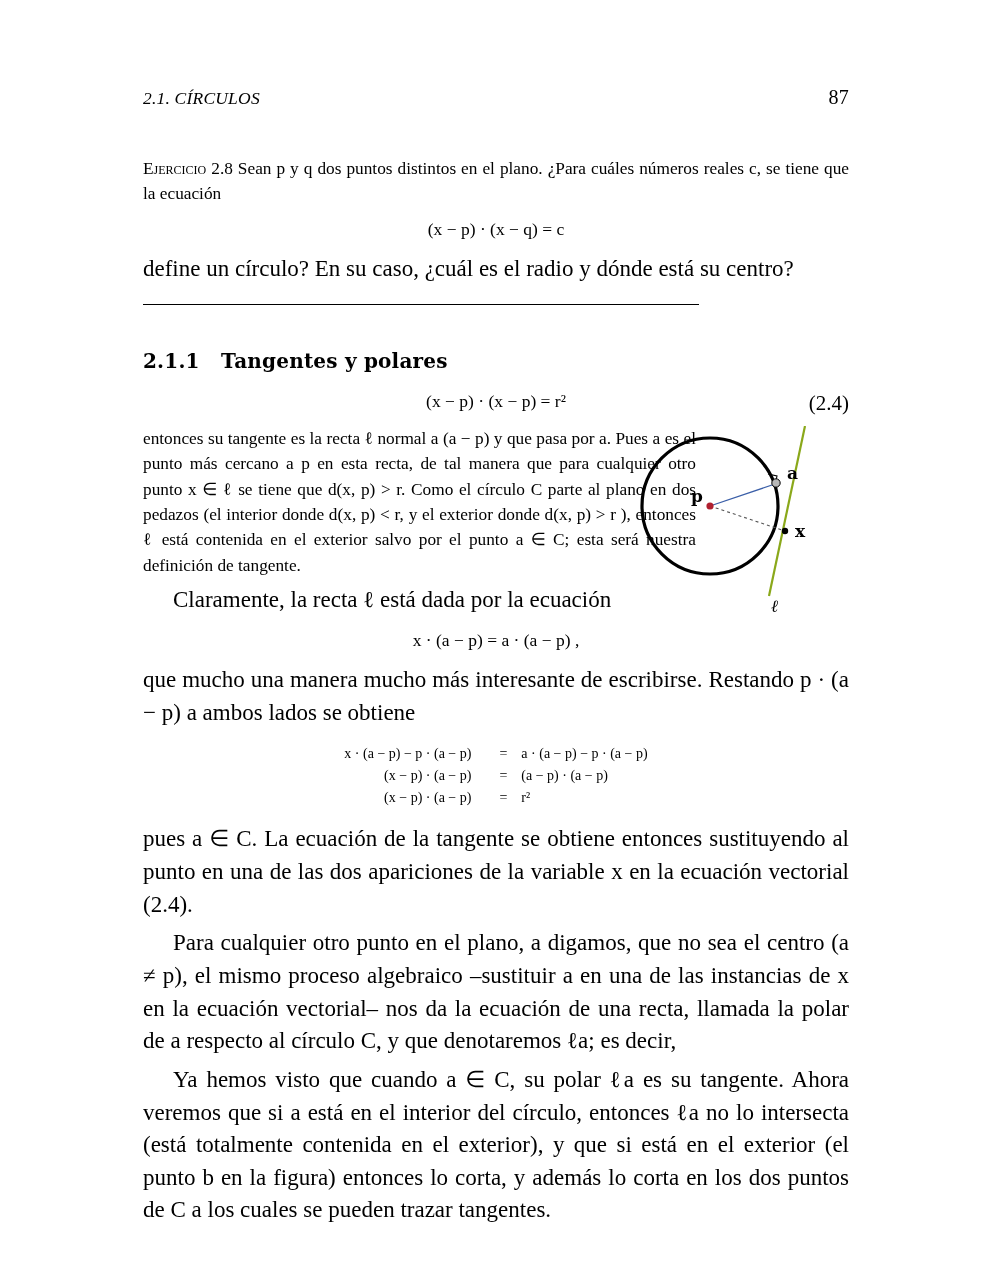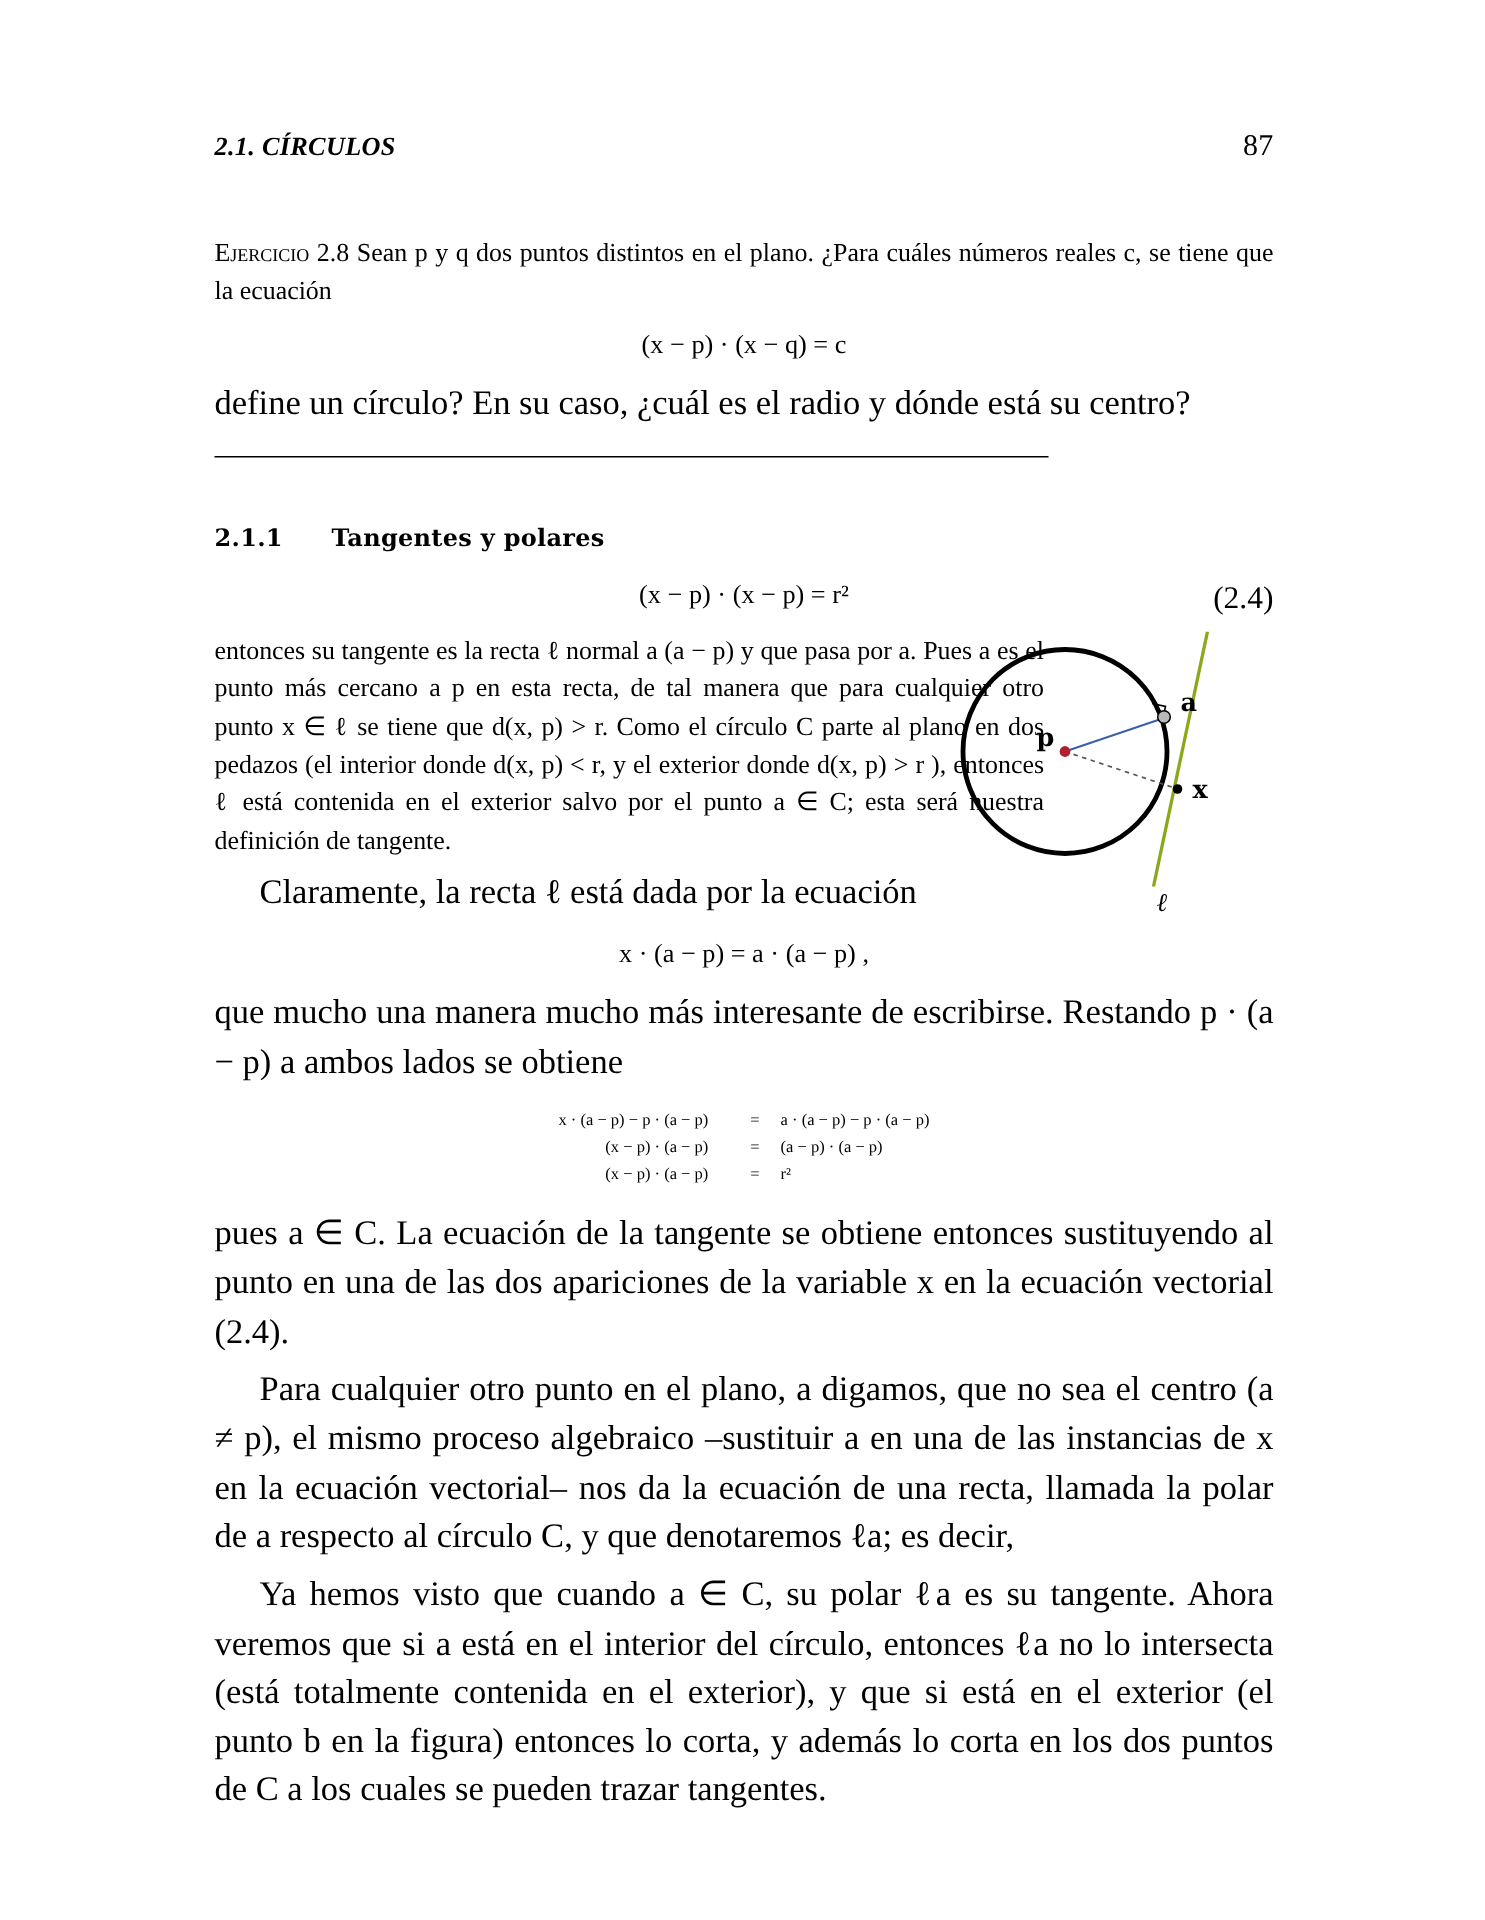--- a/index.html
+++ b/index.html
@@ -31,21 +31,20 @@
   .header {
     display: flex;
     justify-content: space-between;
     align-items: baseline;
     font-size: 17.5px;
     font-style: italic;
     letter-spacing: 0.2px;
   }
   .header .sect {
     font-style: italic;
-    font-weight: bold;
   }
   .header .pageno {
     font-style: normal;
     font-size: 20px;
     margin-left: 16px;
   }
   
   p, .para {
     font-size: 23px;
     line-height: 1.42;
@@ -70,21 +69,21 @@
     margin: 13px 0 13px 0;
   }
   .rule {
     border: 0;
     border-top: 1.6px solid #000;
     width: 556px;
     margin: 18px 0 0 0;
   }
   h2.sec {
     font-family: "DejaVu Serif", serif;
-    font-size: 16px;
+    font-size: 20px;
     font-weight: bold;
     margin: 44px 0 18px 0;
     letter-spacing: 0.2px;
   }
   h2.sec .num { display: inline-block; width: 78px; }
 
   
   .eqrow {
     position: relative;
     text-align: center;
@@ -110,21 +109,21 @@
   }
   .wraptext {
     width: 553px;
     font-size: 17.3px;
     line-height: 1.47;
     text-align: justify;
   }
   
   .align {
     margin: 14px 0 14px 0;
-    font-size: 11px;
+    font-size: 14px;
   }
   .align table {
     margin: 0 auto;
     border-collapse: collapse;
   }
   .align td {
     padding: 3px 0;
     white-space: nowrap;
   }
   .align td.lhs { text-align: right; padding-right: 14px; }

